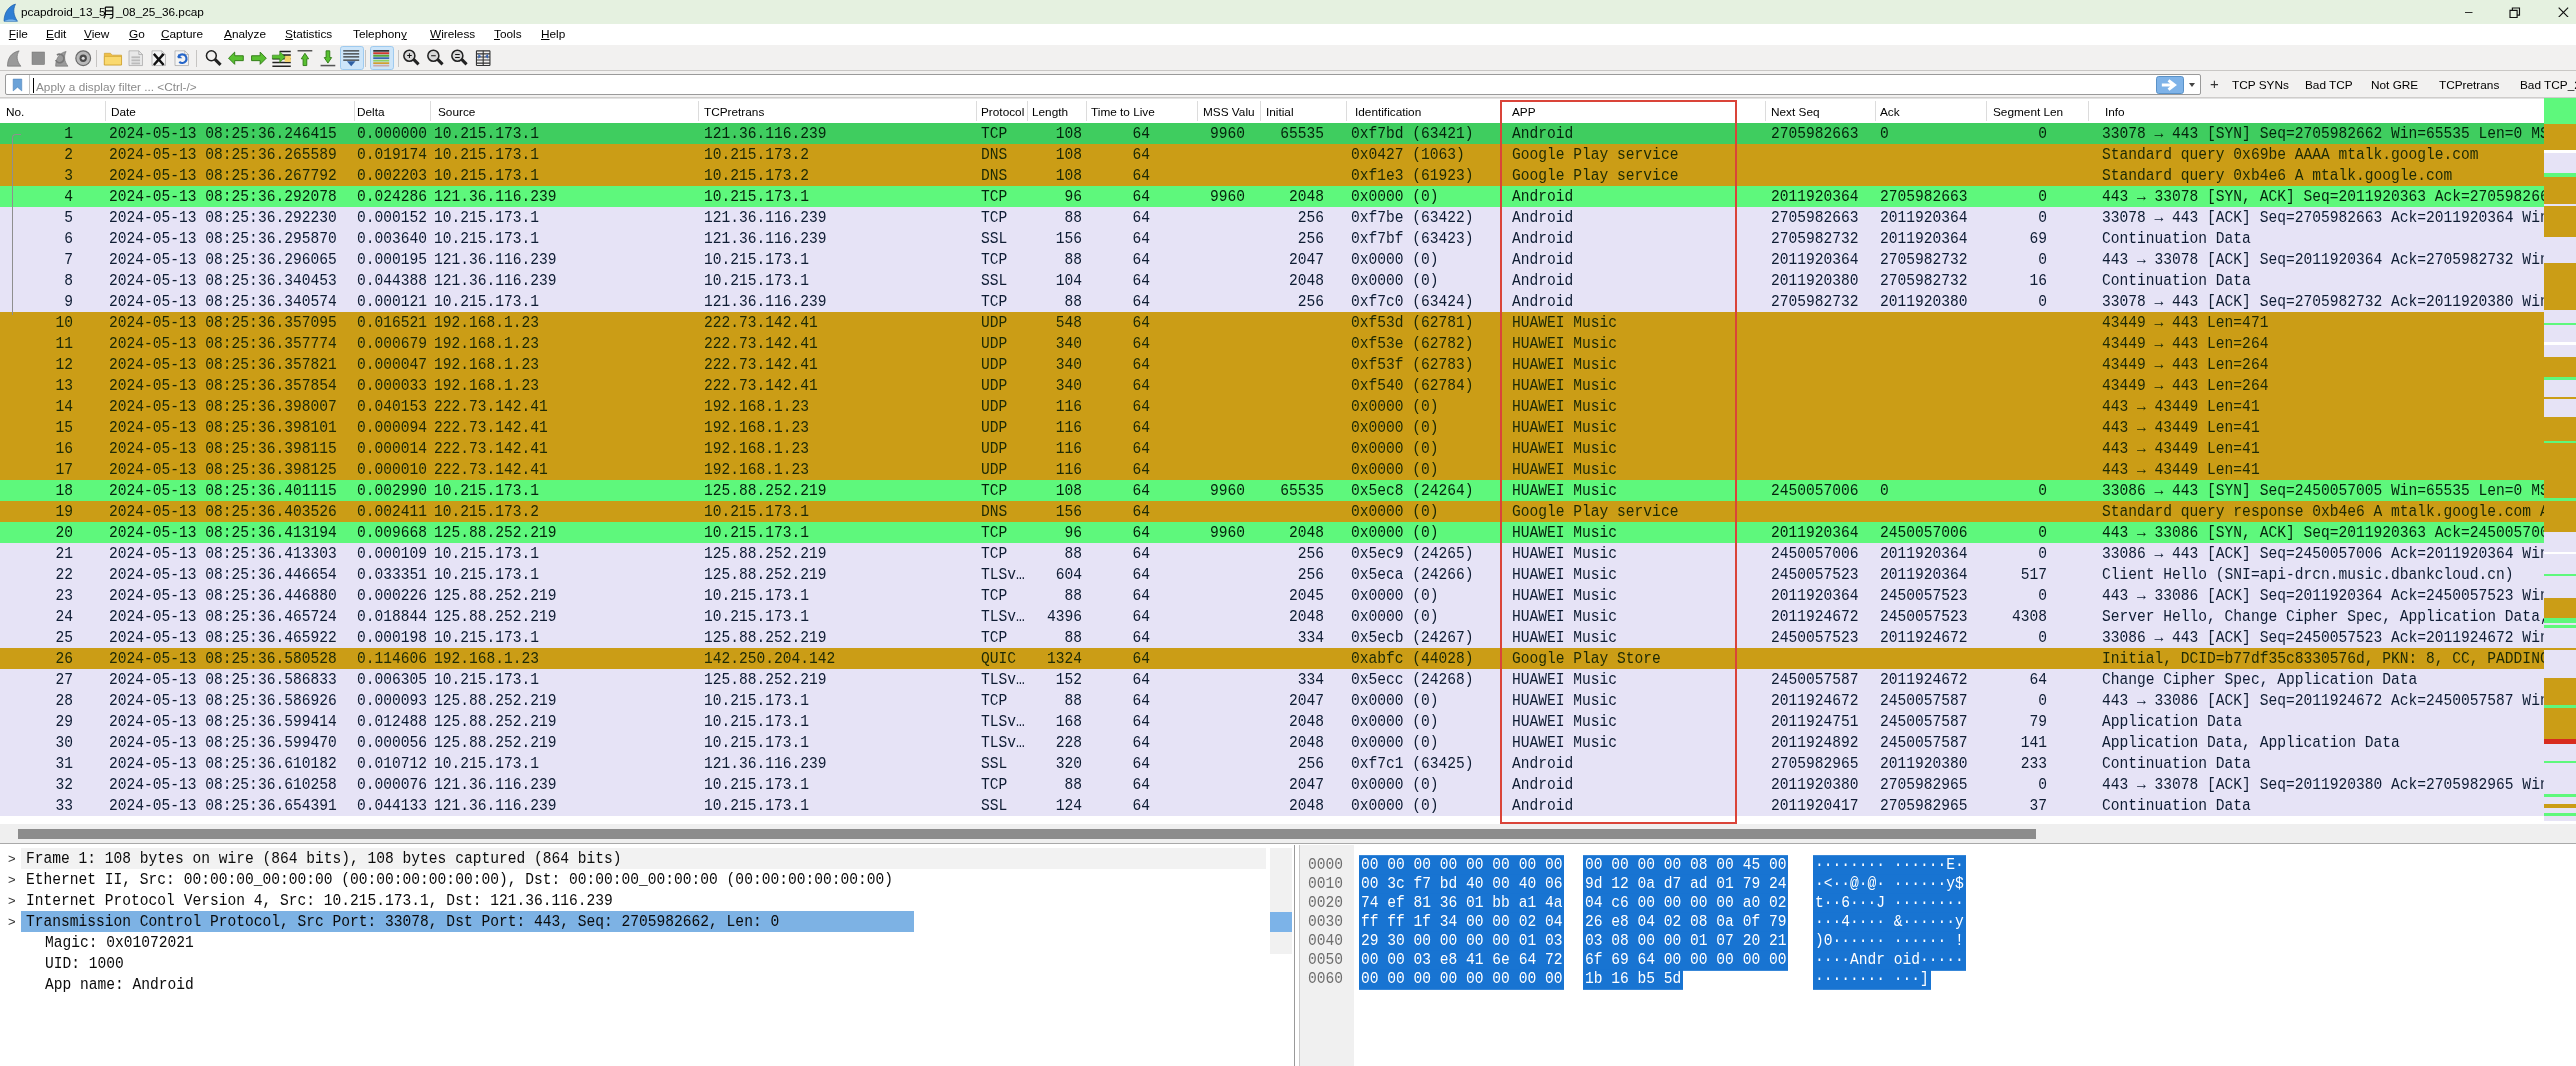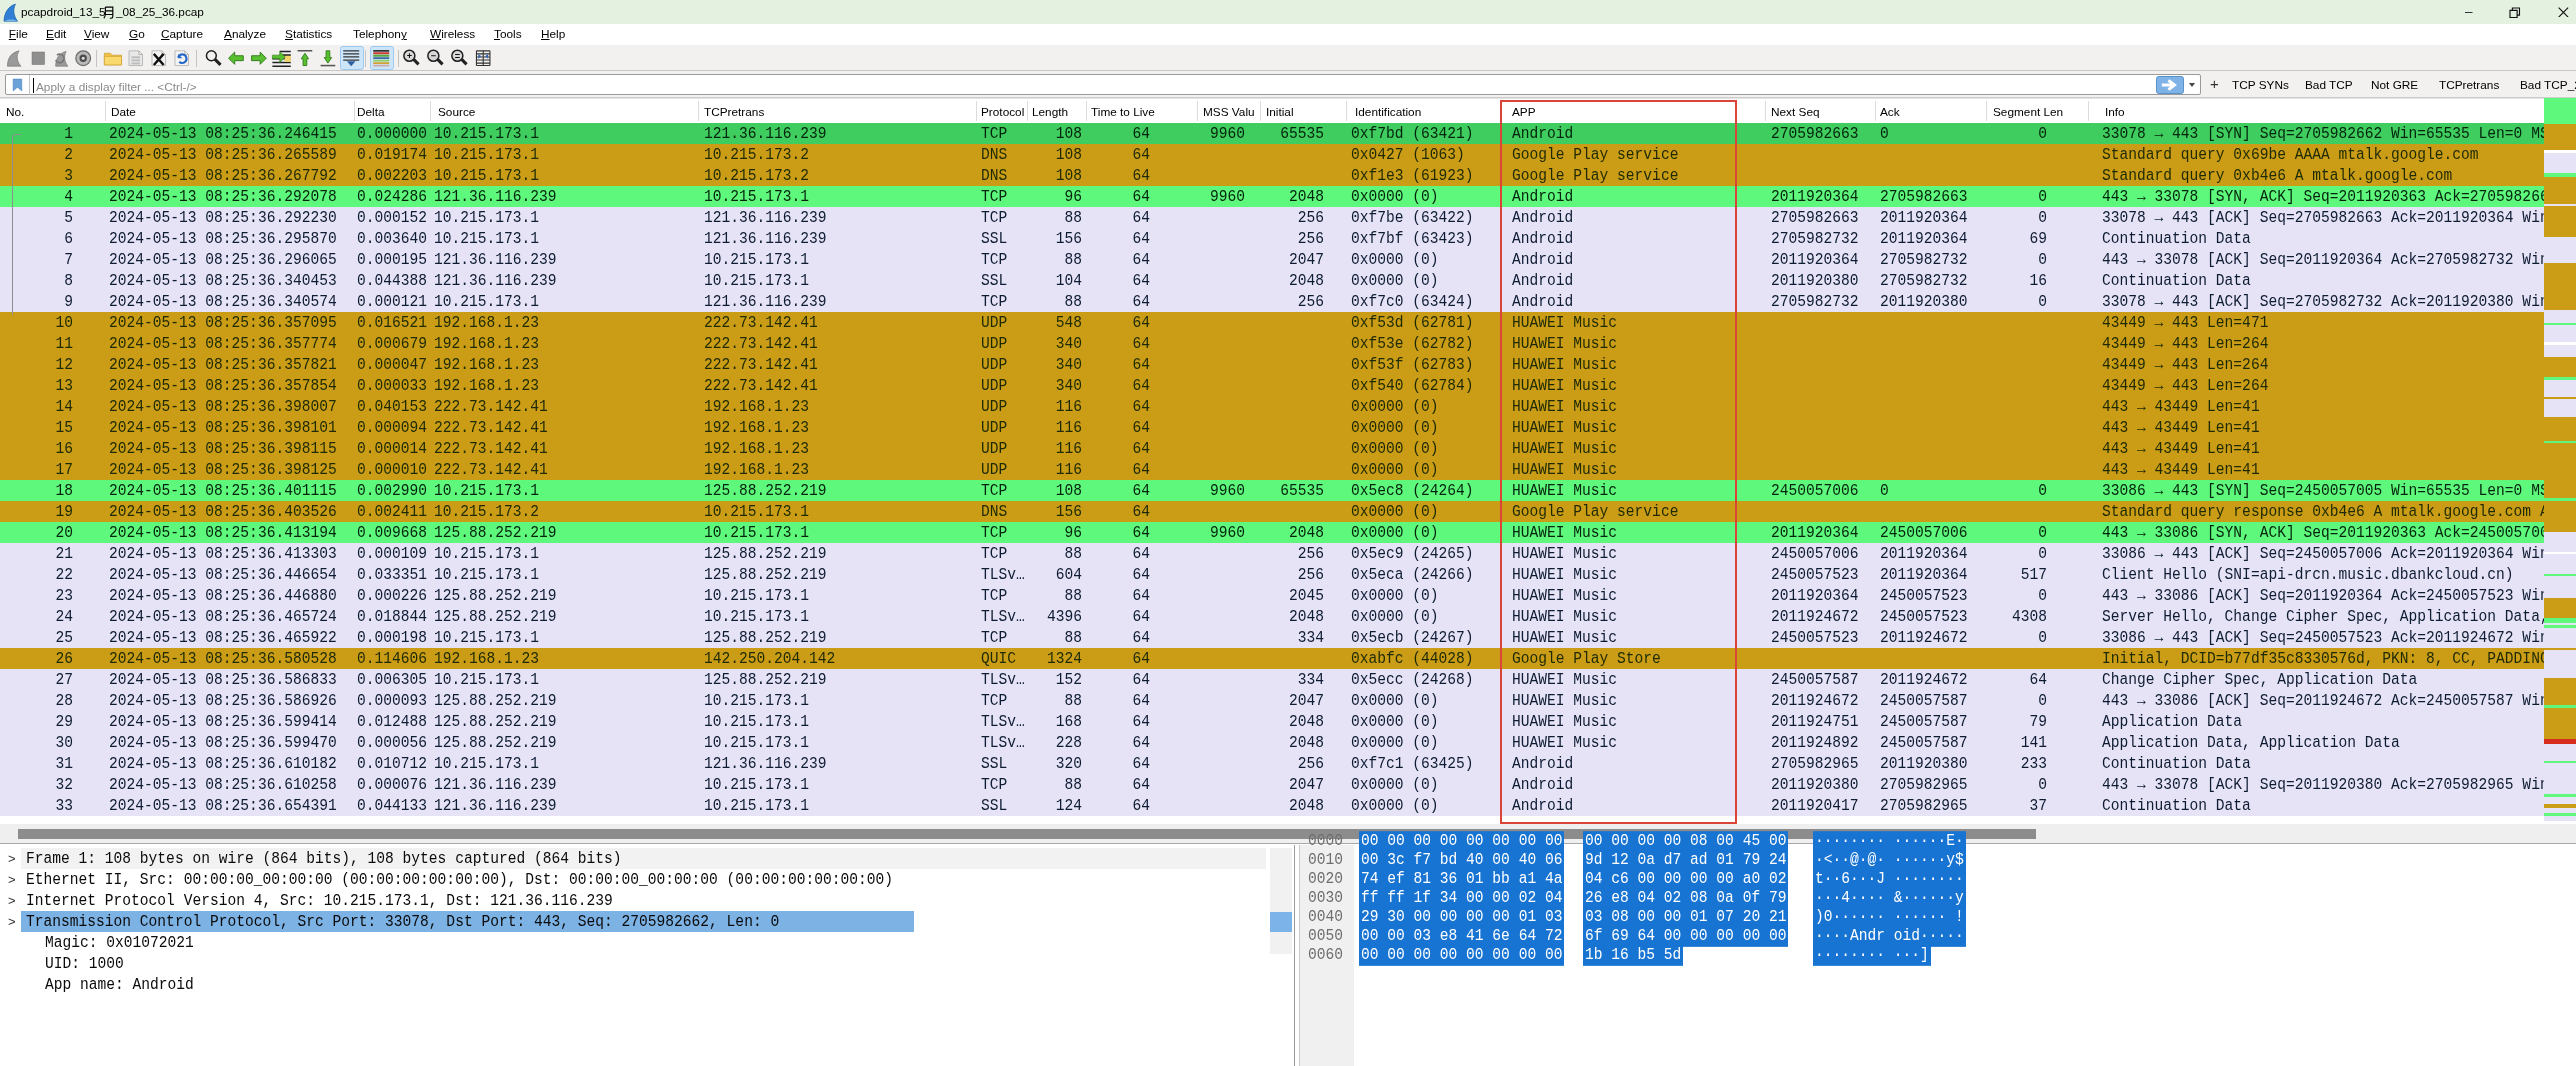--- a/index.html
+++ b/index.html
@@ -74,21 +74,21 @@
 .dline .exp{position:absolute;left:8px;top:0;color:#333;font-family:"Liberation Sans";font-size:13px;line-height:21px}
 .dline .expv{transform:rotate(90deg);left:9.4px}
 .dtxt{position:absolute;left:26px;top:0.7px;height:21px;transform:scaleY(1.12);transform-origin:50% 73%}
 .dtxt.ind{left:45px}
 #dvsb{position:absolute;left:1270px;top:848px;width:22px;height:106px;background:#f1f1f1}
 #dvthumb{position:absolute;left:1270px;top:912px;width:22px;height:20px;background:#7cb3e8}
 #hsplit1{position:absolute;left:1294px;top:845px;width:0.7px;height:221px;background:#9a9a9a}
 #hsplit2{position:absolute;left:1299px;top:845px;width:0.7px;height:221px;background:#c9c9c9}
 
 #hgutter{position:absolute;left:1300px;top:845px;width:54px;height:221px;background:#f0f0f0}
-#hexlines{position:absolute;left:0px;top:832px;width:2576px}
+#hexlines{position:absolute;left:0px;top:856px;width:2576px}
 .hline{position:relative;height:19px;line-height:19px;font-family:"Liberation Mono",monospace;font-size:14.6px;white-space:pre}
 .hoff{position:absolute;left:1308px;top:0;color:#6e6e6e}
 .hb,.ha{position:absolute;top:0;background:#1874d2;color:#fff;padding:0 2px;height:19px}
 .hoff,.hb,.ha{transform:scaleY(1.09);transform-origin:50% 50%}
 .hb1{left:1359px}
 .hb2{left:1583px}
 .ha1{left:1813px}
 </style></head>
 <body>
 <div id="win">

